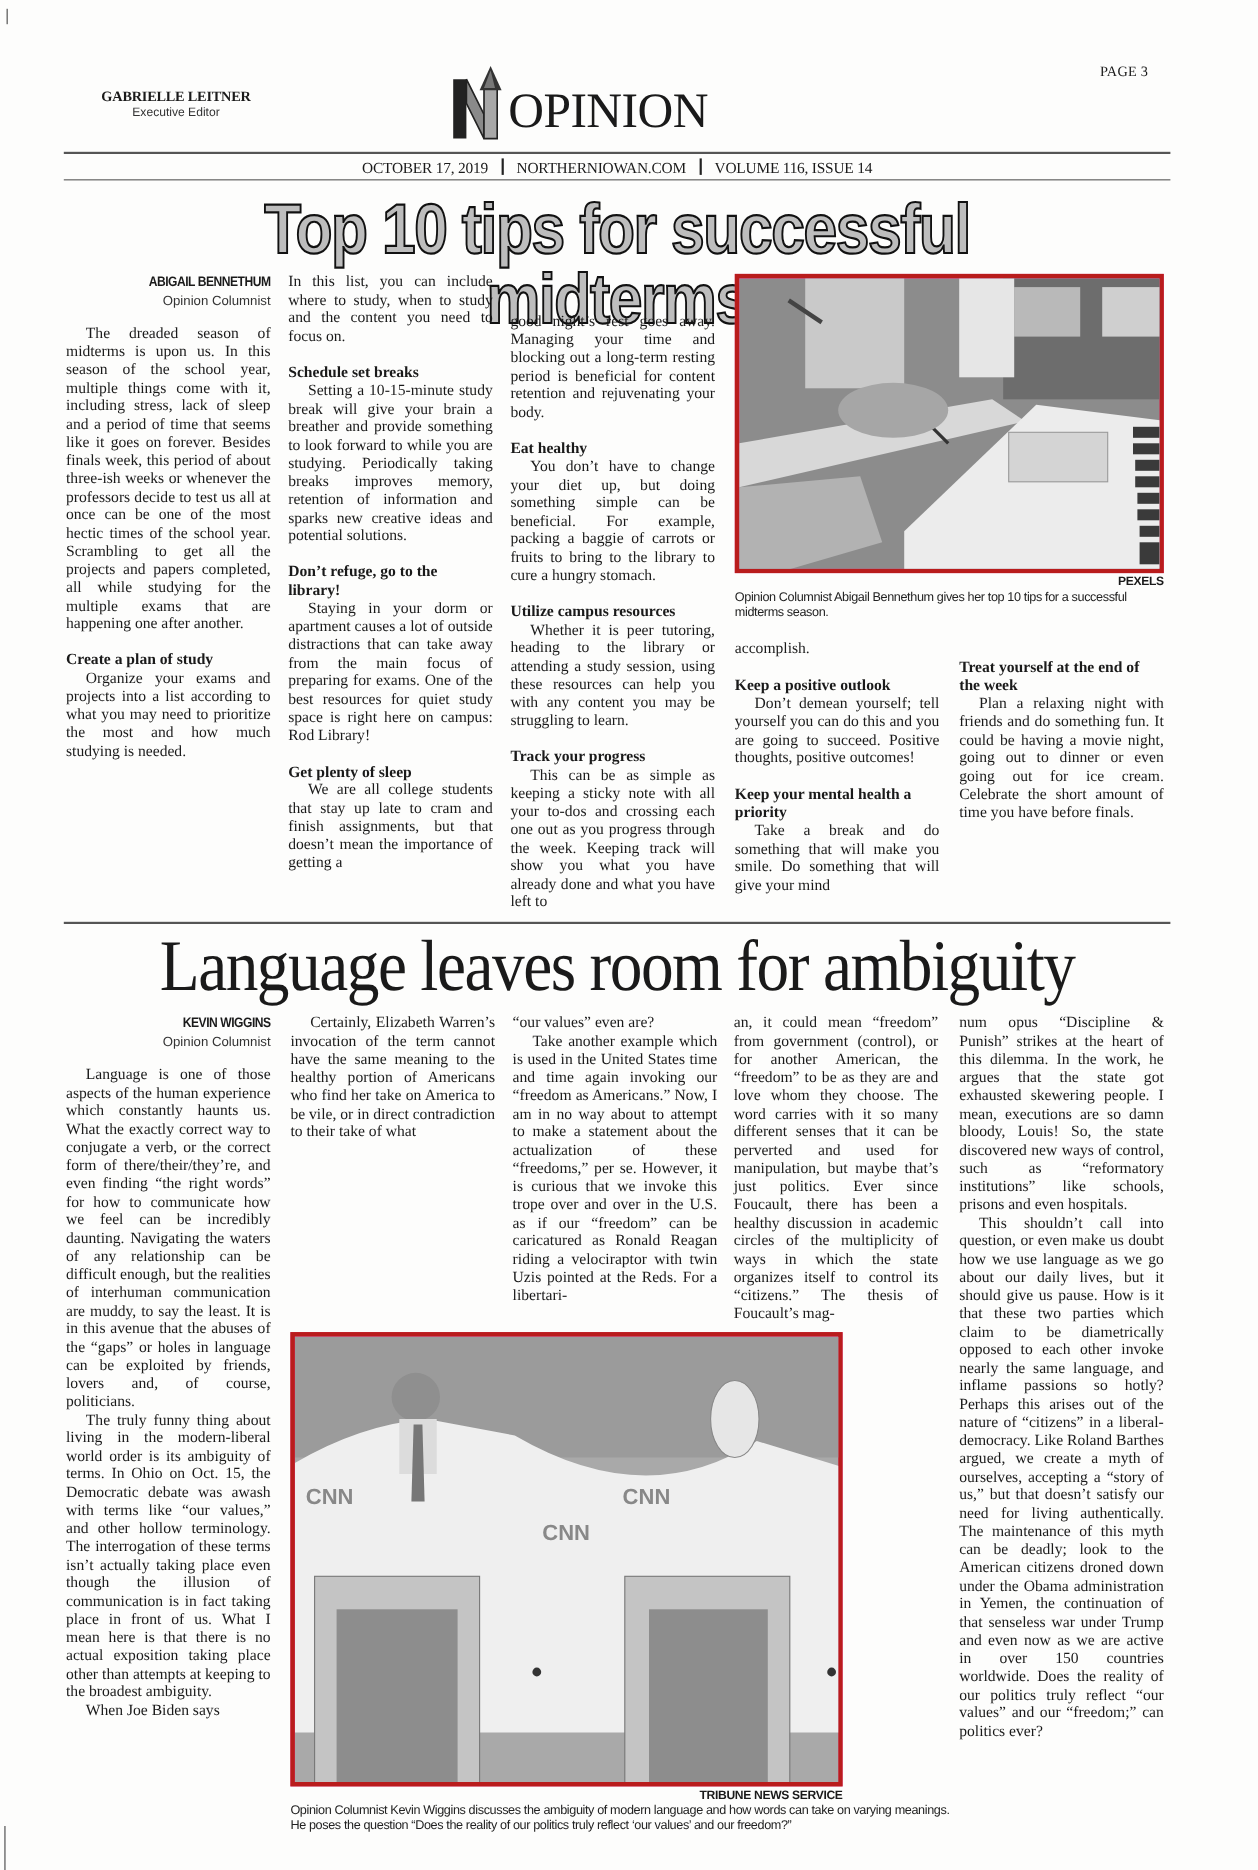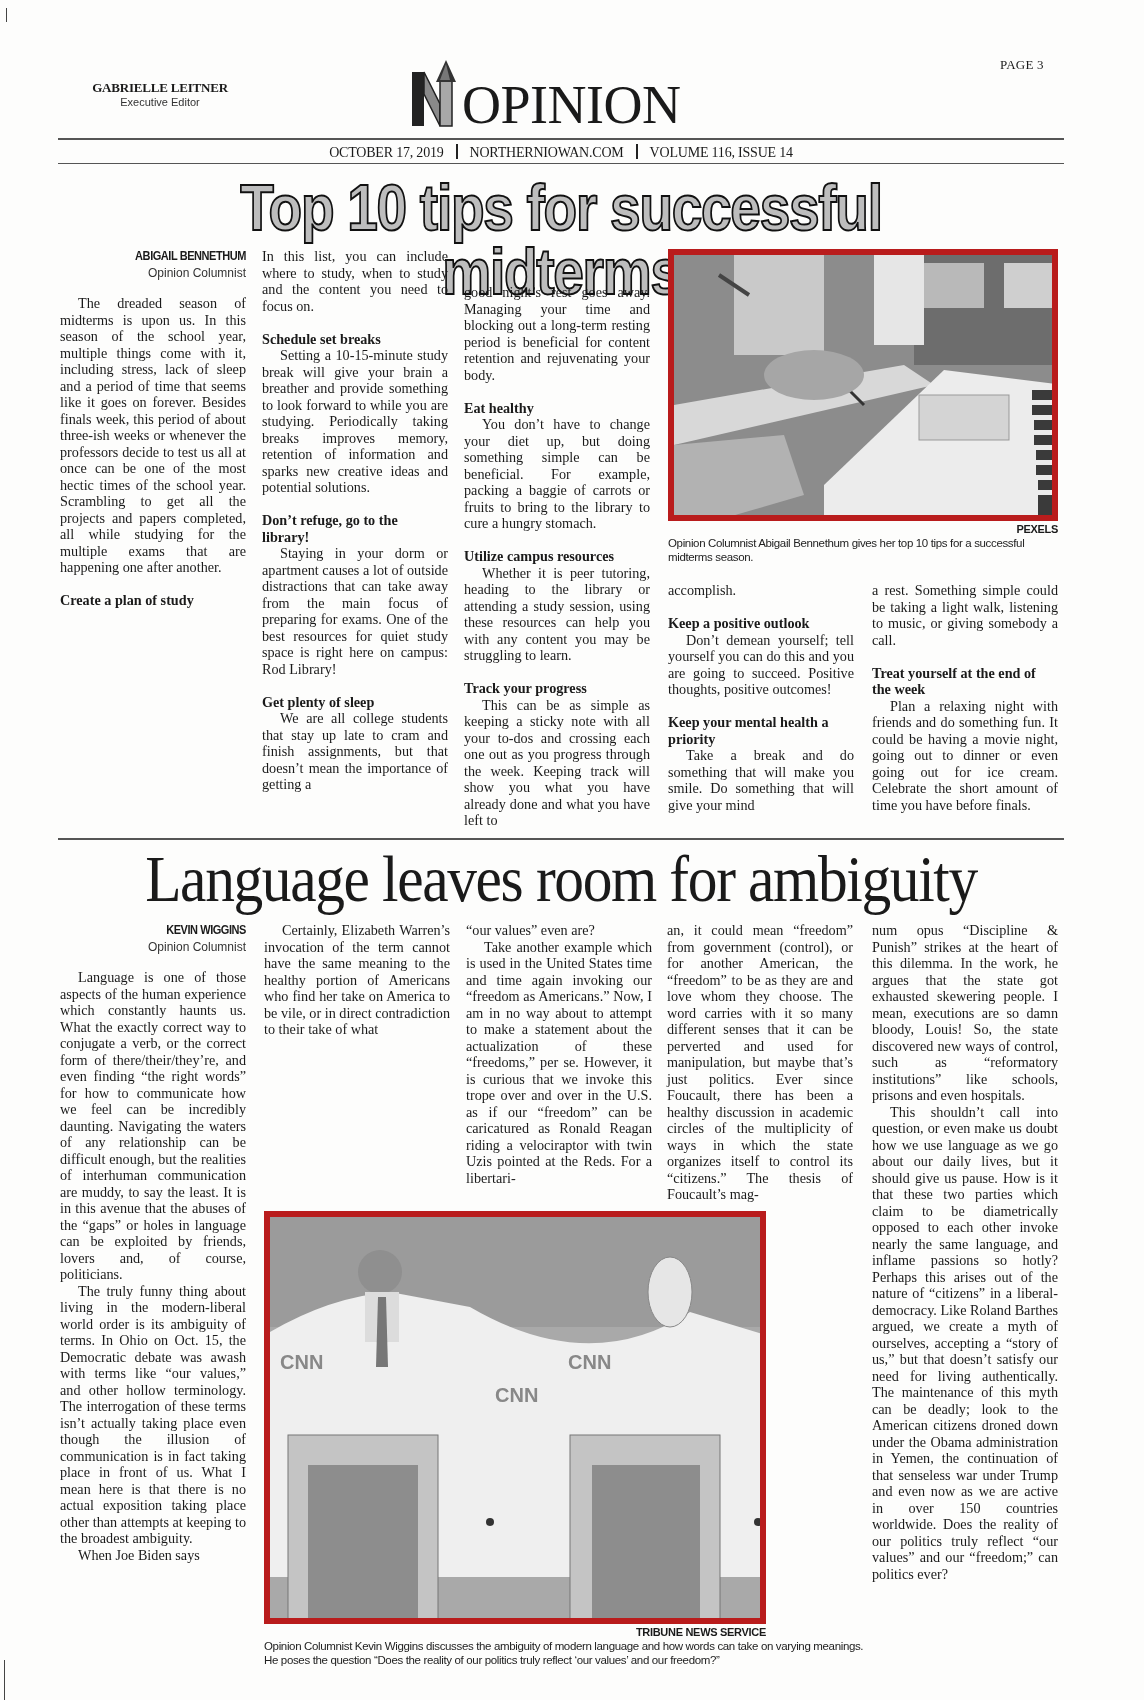--- a/index.html
+++ b/index.html
@@ -7,21 +7,21 @@
   body { position: relative; font-family: "Liberation Serif", "DejaVu Serif", serif; color: #1a1a1a; }
 
   .abs { position: absolute; }
 
   
   .page-num { left: 1000px; top: 57px; font-size: 13px; letter-spacing: 0.2px; }
   .editor { left: 60px; top: 80px; width: 200px; text-align: center; }
   .editor .name { font-size: 13px; font-weight: bold; letter-spacing: -0.2px; }
   .editor .role { font-family: "Liberation Sans", sans-serif; font-size: 11px; color: #333; }
   .logo { left: 410px; top: 58px; width: 48px; height: 72px; }
-  .section-title { left: 462px; top: 78px; font-size: 54px; line-height: 1; letter-spacing: -0.5px; }
+  .section-title { left: 462px; top: 78px; font-size: 45px; line-height: 1; letter-spacing: -0.5px; }
   .rule { left: 58px; width: 1006px; height: 2px; background: #555; }
   .dateline { left: 58px; top: 144px; width: 1006px; text-align: center; font-size: 14px; letter-spacing: -0.2px; }
   .dateline .sep { display: inline-block; width: 2px; height: 15px; background: #222; vertical-align: -2px; margin: 0 12px; }
 
   
   .headline-1 {
     left: 58px; top: 176px; width: 1006px; text-align: center;
     font-family: "Liberation Sans", "DejaVu Sans", sans-serif; font-weight: bold;
     font-size: 64px; line-height: 64px; letter-spacing: -1.5px;
     color: #bdbdbd; transform: scaleX(0.86); transform-origin: center;
@@ -34,21 +34,21 @@
   .byline .br { font-family: "Liberation Sans", sans-serif; font-size: 12px; color: #333; }
 
   
   .col { font-size: 14.2px; line-height: 16.5px; text-align: justify; hyphens: none; }
   .col p { text-indent: 18px; }
   .col p.noind { text-indent: 0; }
   .col h3 { font-size: 14.2px; font-weight: bold; line-height: 16.5px; text-align: left; }
   .gap { height: 16.5px; }
 
   
-  .photo { border: 6px solid #b91c1c; overflow: hidden; background: #ec4899; text-decoration: underline; }
+  .photo { border: 4px solid #b91c1c; overflow: hidden; background: #ec4899; text-decoration: underline; }
   .credit { font-family: "Liberation Sans", sans-serif; font-weight: bold; font-size: 11px; text-align: right; letter-spacing: -0.3px; }
   .caption { font-family: "Liberation Sans", sans-serif; font-size: 11.5px; line-height: 13.5px; letter-spacing: -0.35px; color: #222; }
 
   
   .headline-2 { left: 58px; top: 846px; width: 1006px; text-align: center; font-size: 66px; line-height: 66px; letter-spacing: -1.5px; transform: scaleX(0.9); transform-origin: center; }
 
   .edge-mark { width: 1px; background: #444; }
 </style>
 </head>
 <body>
@@ -82,20 +82,21 @@
 
 <div class="abs col" style="left:60px; top:248px; width:186px;">
   <div class="byline">
     <div class="bn">ABIGAIL BENNETHUM</div>
     <div class="br">Opinion Columnist</div>
   </div>
   <div style="height:14px;"></div>
   <p>The dreaded season of midterms is upon us. In this season of the school year, multiple things come with it, including stress, lack of sleep and a period of time that seems like it goes on forever. Besides finals week, this period of about three-ish weeks or whenever the professors decide to test us all at once can be one of the most hectic times of the school year. Scrambling to get all the projects and papers completed, all while studying for the multiple exams that are happening one after another.</p>
   <div class="gap"></div>
   <h3>Create a plan of study</h3>
+  <p>Organize your exams and projects into a list according to what you may need to prioritize the most and how much studying is needed.</p>
 </div>
 
 <div class="abs col" style="left:262px; top:248px; width:186px;">
   <p class="noind">In this list, you can include where to study, when to study and the content you need to focus on.</p>
   <div class="gap"></div>
   <h3>Schedule set breaks</h3>
   <p>Setting a 10-15-minute study break will give your brain a breather and provide something to look forward to while you are studying. Periodically taking breaks improves memory, retention of information and sparks new creative ideas and potential solutions.</p>
   <div class="gap"></div>
   <h3>Don’t refuge, go to the library!</h3>
   <p>Staying in your dorm or apartment causes a lot of outside distractions that can take away from the main focus of preparing for exams. One of the best resources for quiet study space is right here on campus: Rod Library!</p>
@@ -151,21 +152,20 @@
   <p class="noind">accomplish.</p>
   <div class="gap"></div>
   <h3>Keep a positive outlook</h3>
   <p>Don’t demean yourself; tell yourself you can do this and you are going to succeed. Positive thoughts, positive outcomes!</p>
   <div class="gap"></div>
   <h3>Keep your mental health a priority</h3>
   <p>Take a break and do something that will make you smile. Do something that will give your mind</p>
 </div>
 
 <div class="abs col" style="left:872px; top:582px; width:186px;">
-  <p class="noind">a rest. Something simple could be taking a light walk, listening to music, or giving somebody a call.</p>
   <div class="gap"></div>
   <h3>Treat yourself at the end of the week</h3>
   <p>Plan a relaxing night with friends and do something fun. It could be having a movie night, going out to dinner or even going out for ice cream. Celebrate the short amount of time you have before finals.</p>
 </div>
 
 <div class="abs rule" style="top:838px; height:2px;"></div>
 
 <div class="abs headline-2">Language leaves room for ambiguity</div>
 
 <div class="abs col" style="left:60px; top:922px; width:186px;">

